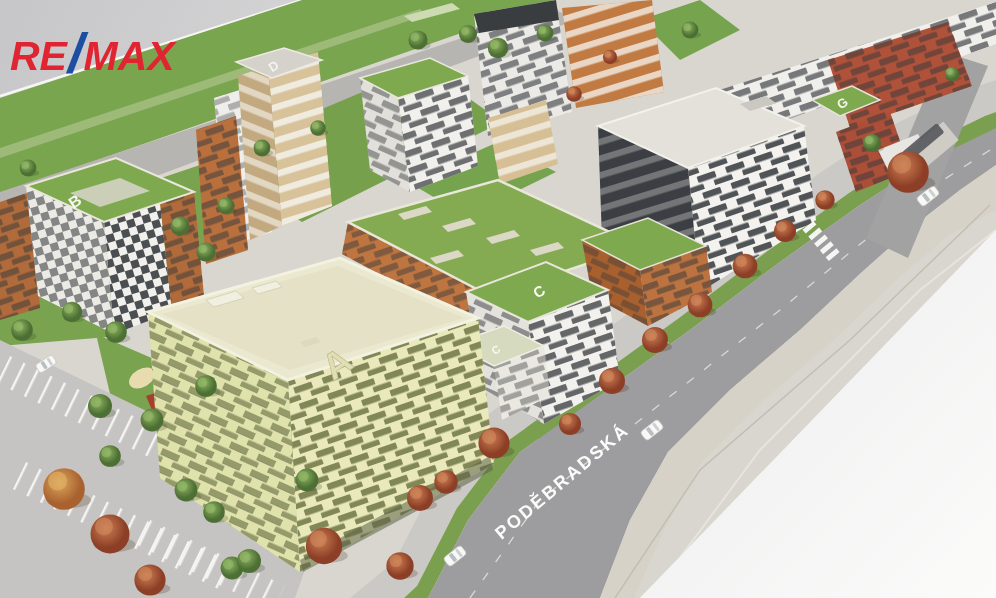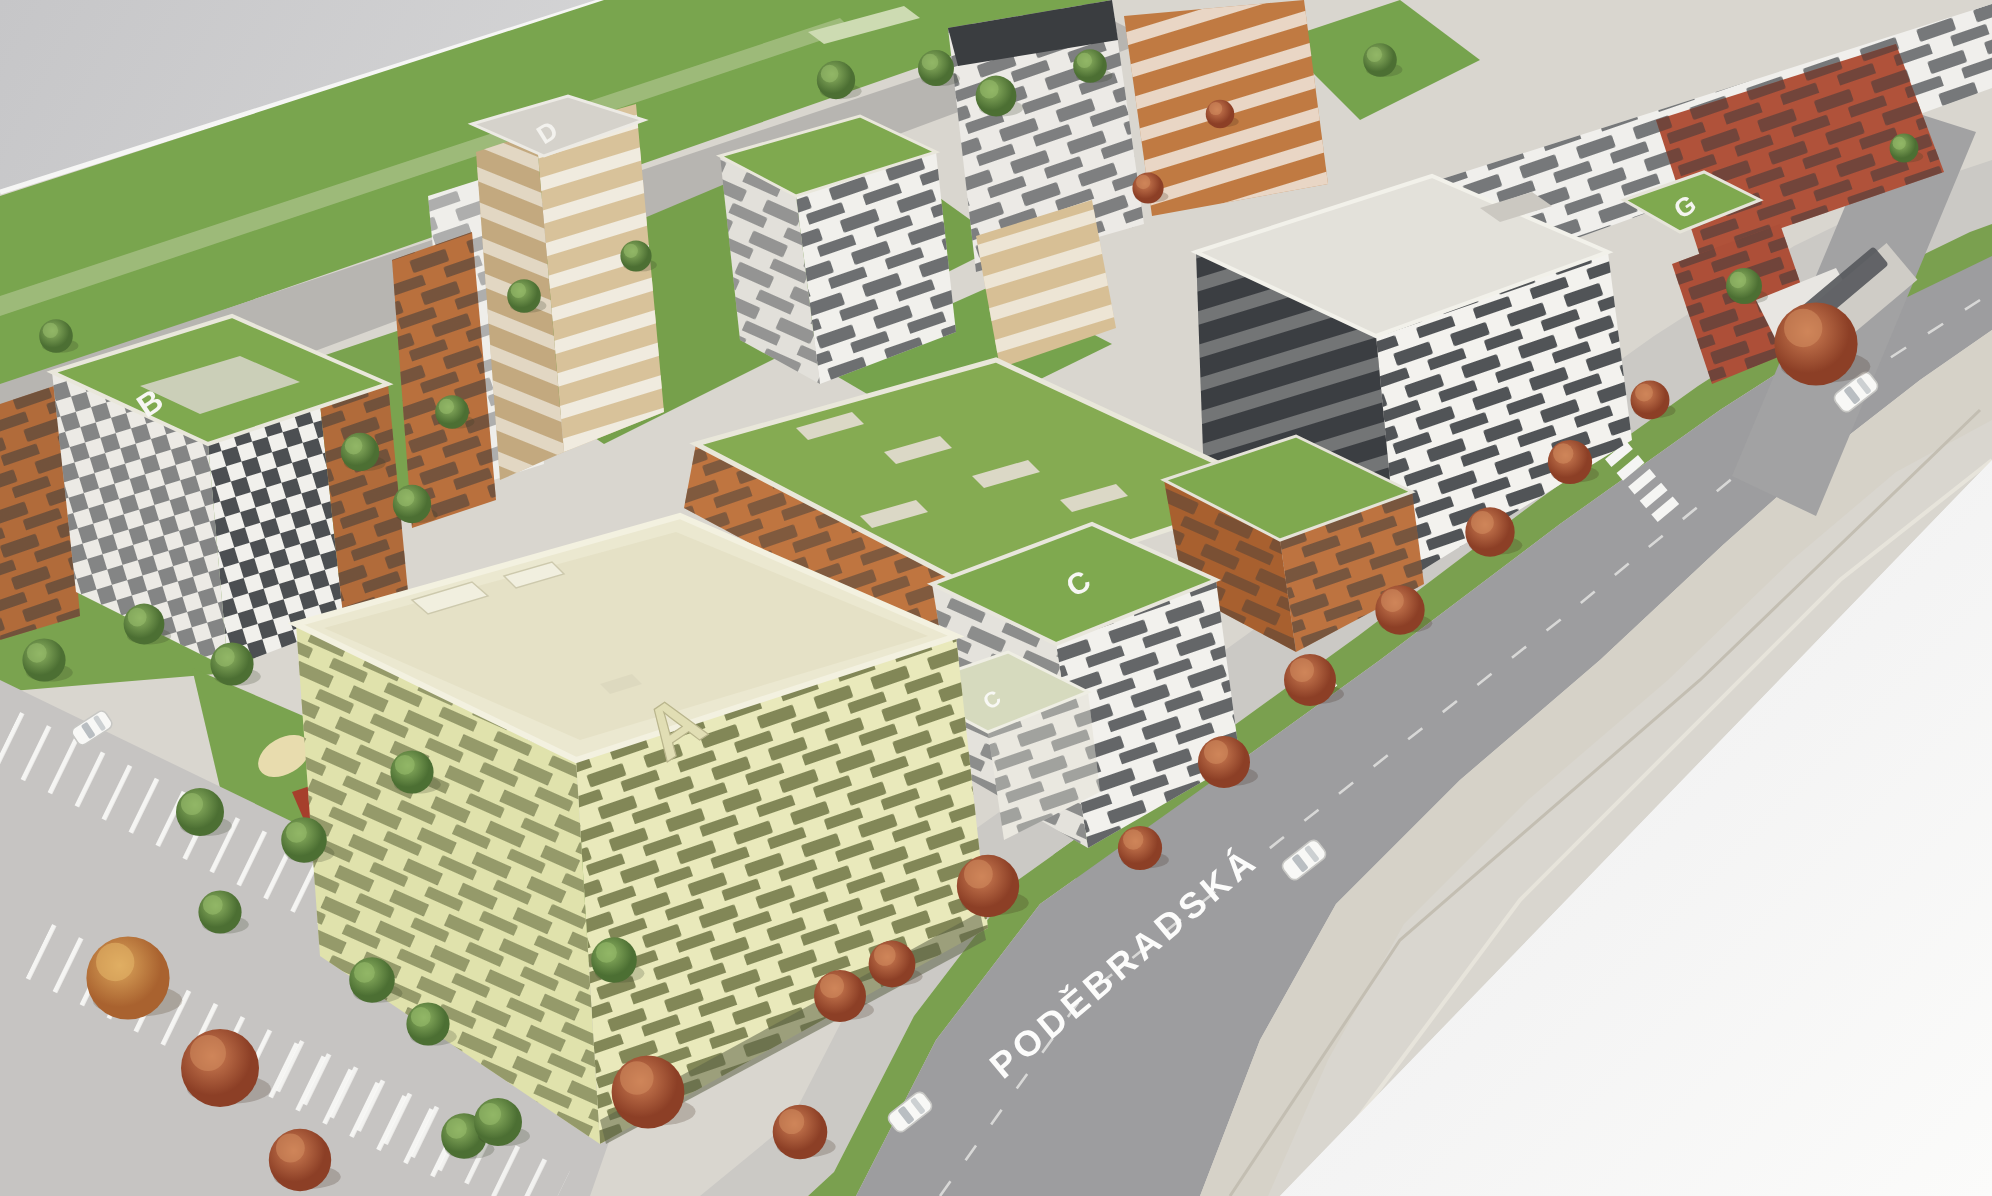--- a/index.html
+++ b/index.html
@@ -12,20 +12,25 @@
         display:flex;align-items:center;line-height:1;user-select:none;}
   .logo .re,.logo .max{font-size:41px;letter-spacing:0px;color:#e02431;}
   .logo .slash{font-size:56px;color:#1d4ea2;margin:0 0px 4px 1px;transform:translateY(-1px);}
   text{font-family:"Liberation Sans",sans-serif;}
 </style>
 </head>
 <body>
 
 <div id="stage">
 
+  <div class="logo">
+    <span class="re">RE</span>
+    <span class="slash">/</span>
+    <span class="max">MAX</span>
+  </div>
 
   <svg width="996" height="598" viewBox="0 0 996 598">
     <defs>
       <radialGradient id="gTreeG" cx="40%" cy="35%">
           <stop offset="0%" stop-color="#8fb463"></stop>
           <stop offset="100%" stop-color="#4c6f33"></stop>
         </radialGradient>
       <radialGradient id="gTreeR" cx="40%" cy="35%">
           <stop offset="0%" stop-color="#cd7e54"></stop>
           <stop offset="100%" stop-color="#8c3f26"></stop>

